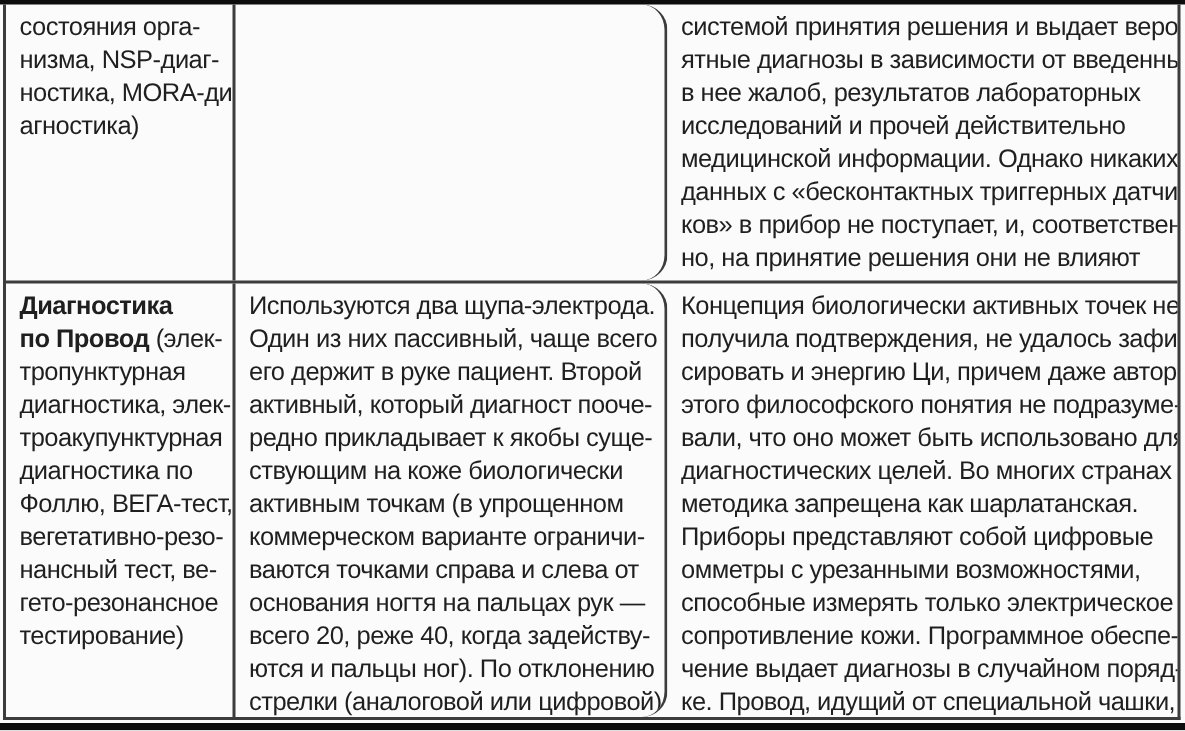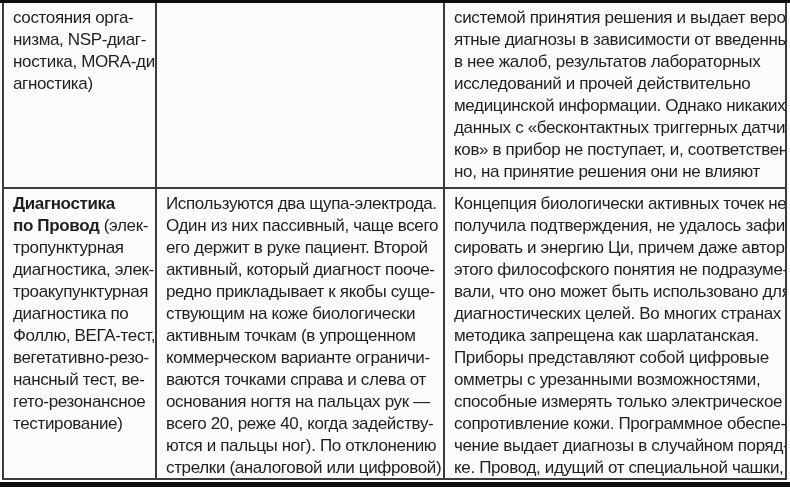--- a/index.html
+++ b/index.html
@@ -40,21 +40,21 @@
     box-sizing: border-box;
     padding: 4px 8px 0 9px;
     font-size: 17px;
     line-height: 22px;
     letter-spacing: -0.35px;
     color: var(--ink, #1f1f1f);
     white-space: pre;
     overflow: hidden;
   }
   .c1 { width: 153px; border-right: 2px solid var(--rule-thin, #3c3c3c); padding-right: 20px; }
-  .c2 { width: 288px; border-right: 2px solid var(--rule-thin, #3c3c3c); }
+  .c2 { width: 288px; border-right: 2px solid var(--rule-thin, #3c3c3c); border-radius: 17px; }
   .c3 { flex: 1; }
   .b  { font-weight: bold; }
 </style>
 </head>
 <body>
 
 <div class="page">
 
   <div class="band top"></div>
 

